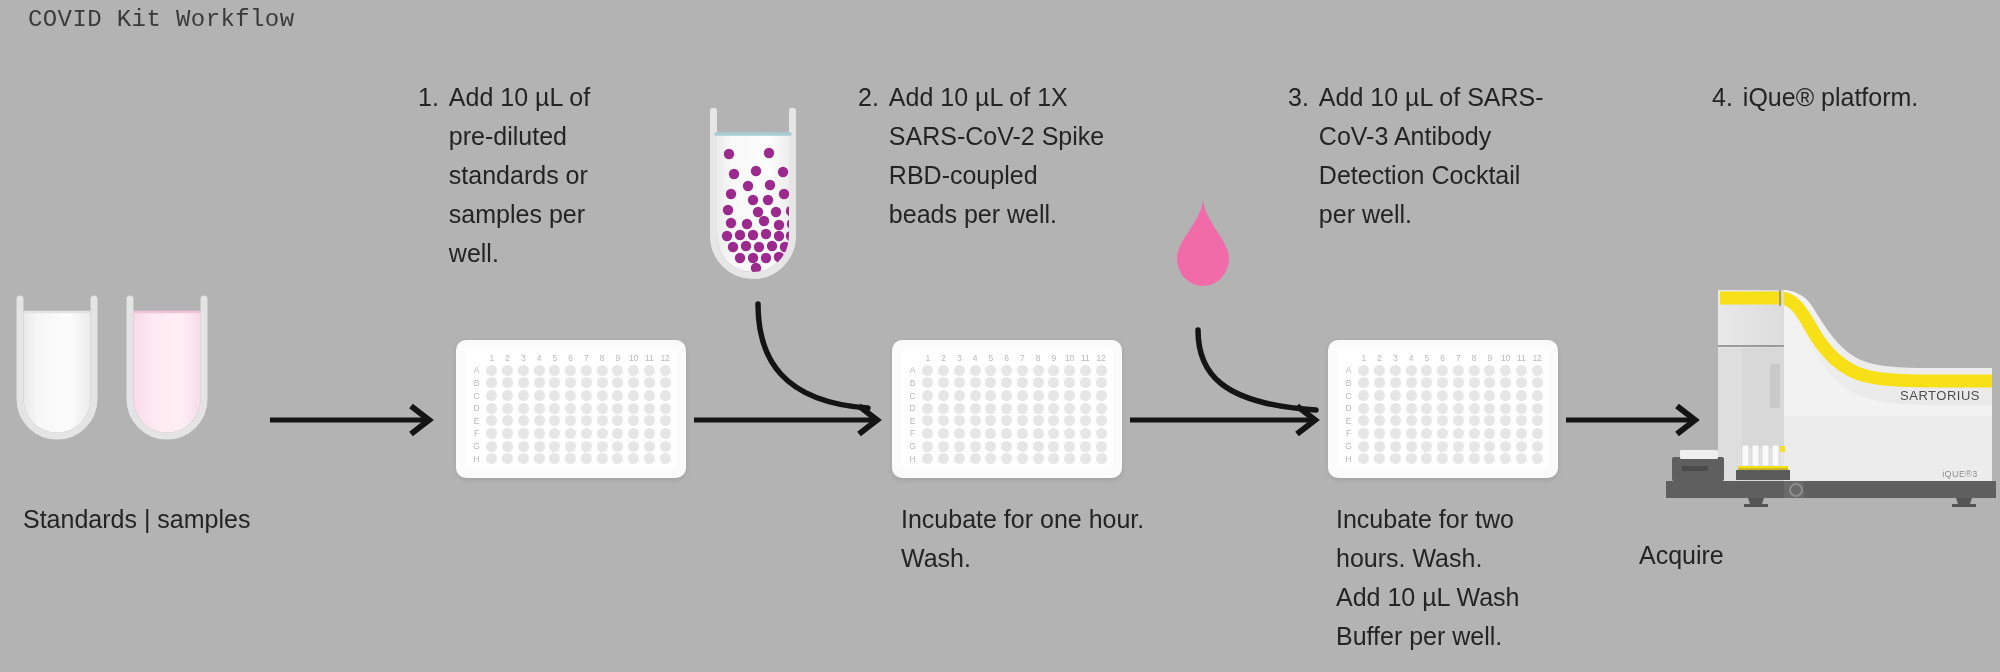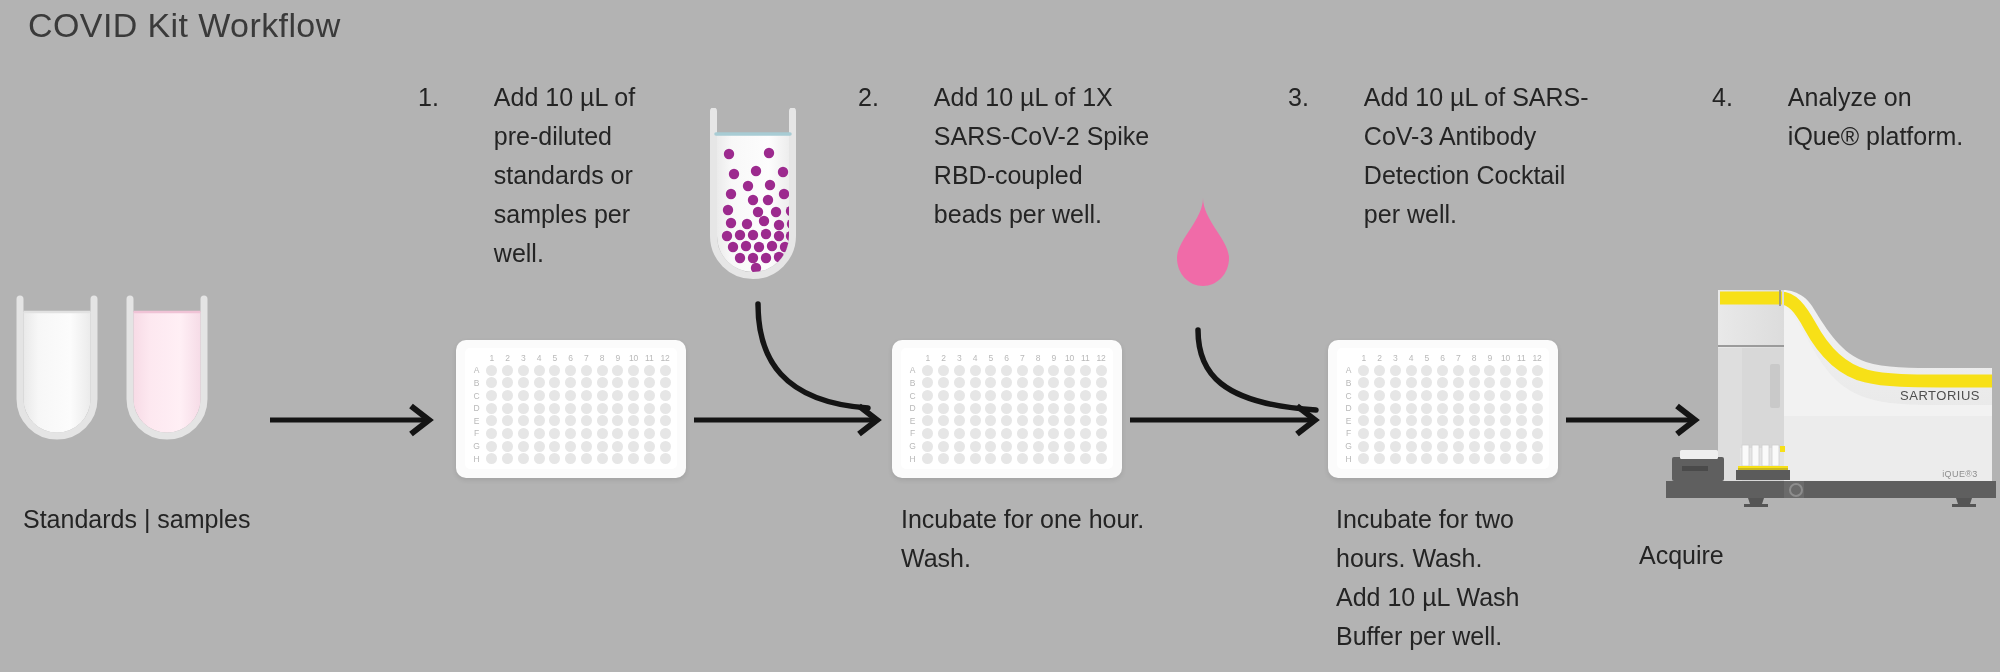--- a/index.html
+++ b/index.html
@@ -19,41 +19,42 @@
     position: relative;
     width: 2000px;
     height: 672px;
   }
   .abs { position: absolute; }
 
   
   #page-title {
     left: 28px;
     top: 6px;
-    font-size: 34px;
+    font-size: 24px;
     font-weight: 300;
     letter-spacing: 0.4px;
     color: #3a3a3a;
     white-space: nowrap;
+    font-family: Liberation Mono, monospace;
   }
 
   
   .step-block {
     font-size: 25px;
     line-height: 39px;
     font-weight: 300;
     color: #242424;
     display: flex;
     align-items: flex-start;
   }
   .step-num {
     flex: 0 0 auto;
     padding-right: 10px;
   }
-  .step-body { flex: 1 1 auto; margin-left: 45px; }
+  .step-body { flex: 1 1 auto; }
   .step-line { display: block; white-space: nowrap; }
 
   
   .caption {
     font-size: 25px;
     line-height: 39px;
     font-weight: 300;
     color: #242424;
     margin-left: 8px;
   }
@@ -179,21 +180,20 @@
       <span class="step-line">Add 10 µL of SARS-</span>
       <span class="step-line">CoV-3 Antibody</span>
       <span class="step-line">Detection Cocktail</span>
       <span class="step-line">per well.</span>
     </span>
   </div>
 
   <div class="abs step-block" style="left:1712px; top:78px;">
     <span class="step-num">4.</span>
     <span class="step-body">
-      <span class="step-line">Analyze on</span>
       <span class="step-line">iQue® platform.</span>
     </span>
   </div>
 
   <div class="abs tube" style="left:14px; top:295px;">
     <svg width="86" height="148" viewBox="0 0 86 148" xmlns="http://www.w3.org/2000/svg">
       <defs>
         <linearGradient id="clearFill" x1="0" y1="0" x2="1" y2="0">
           <stop offset="0%" stop-color="#e9e9e9"></stop>
           <stop offset="22%" stop-color="#f7f7f7"></stop>

